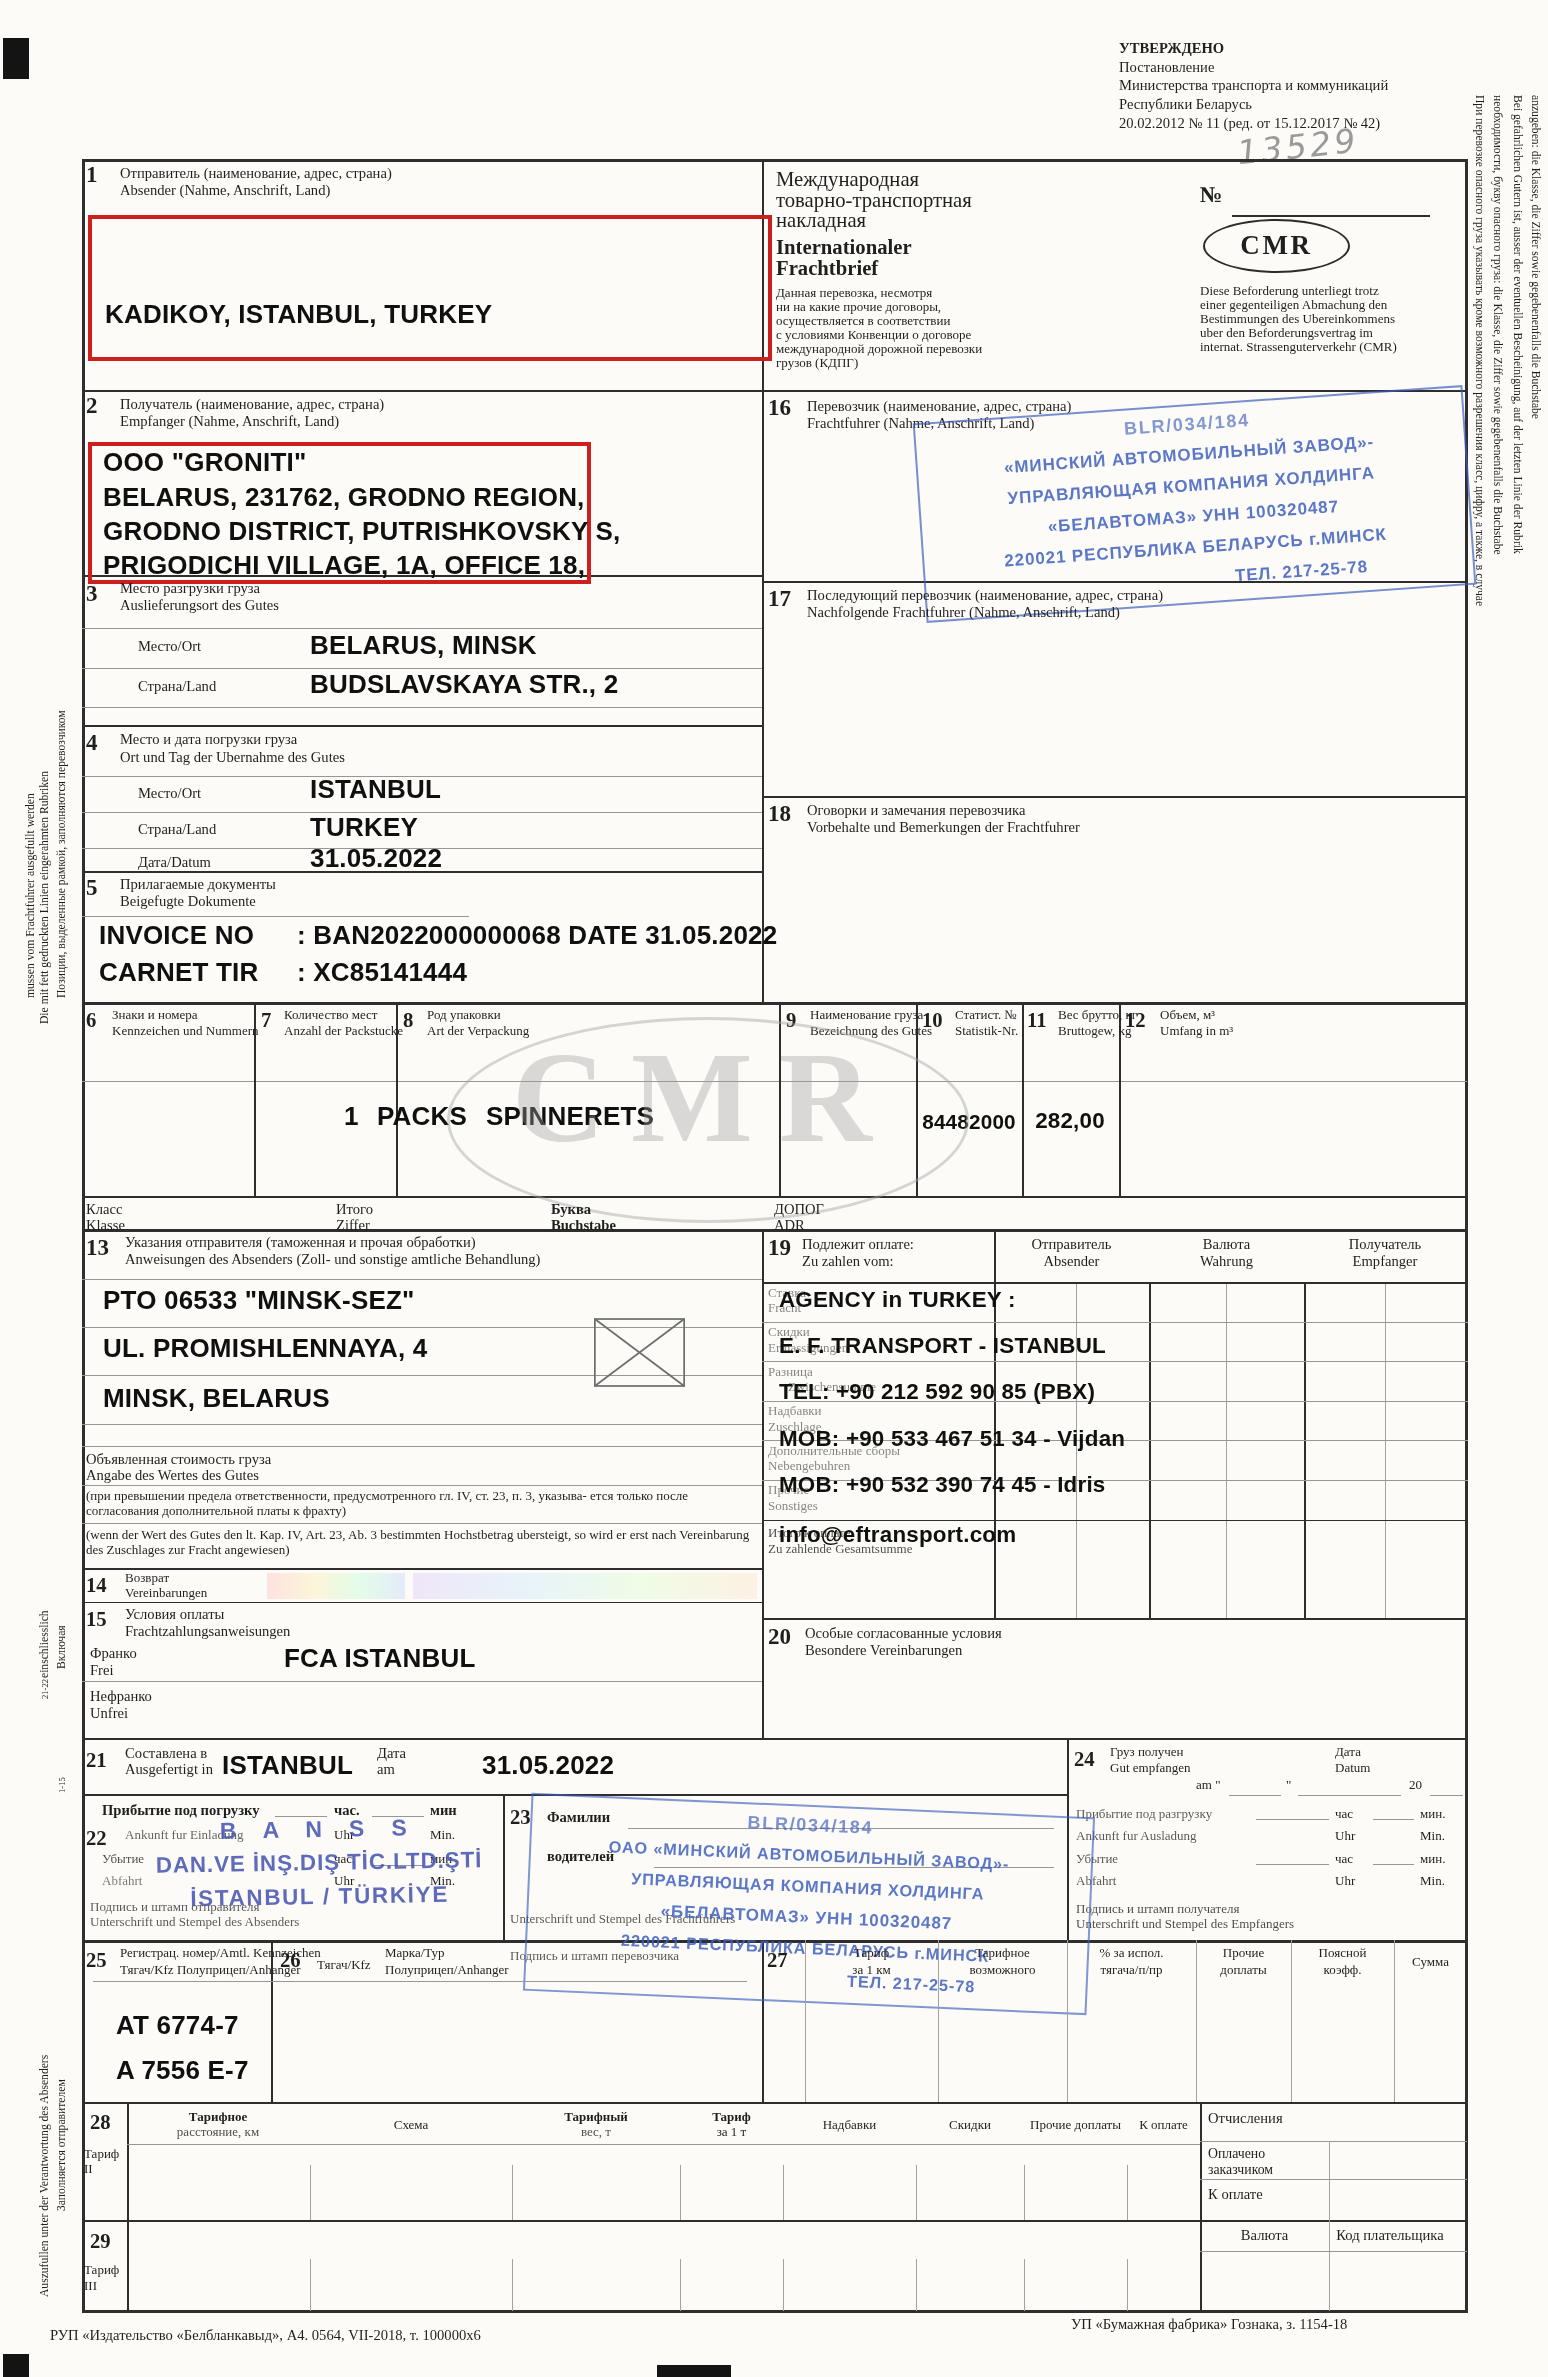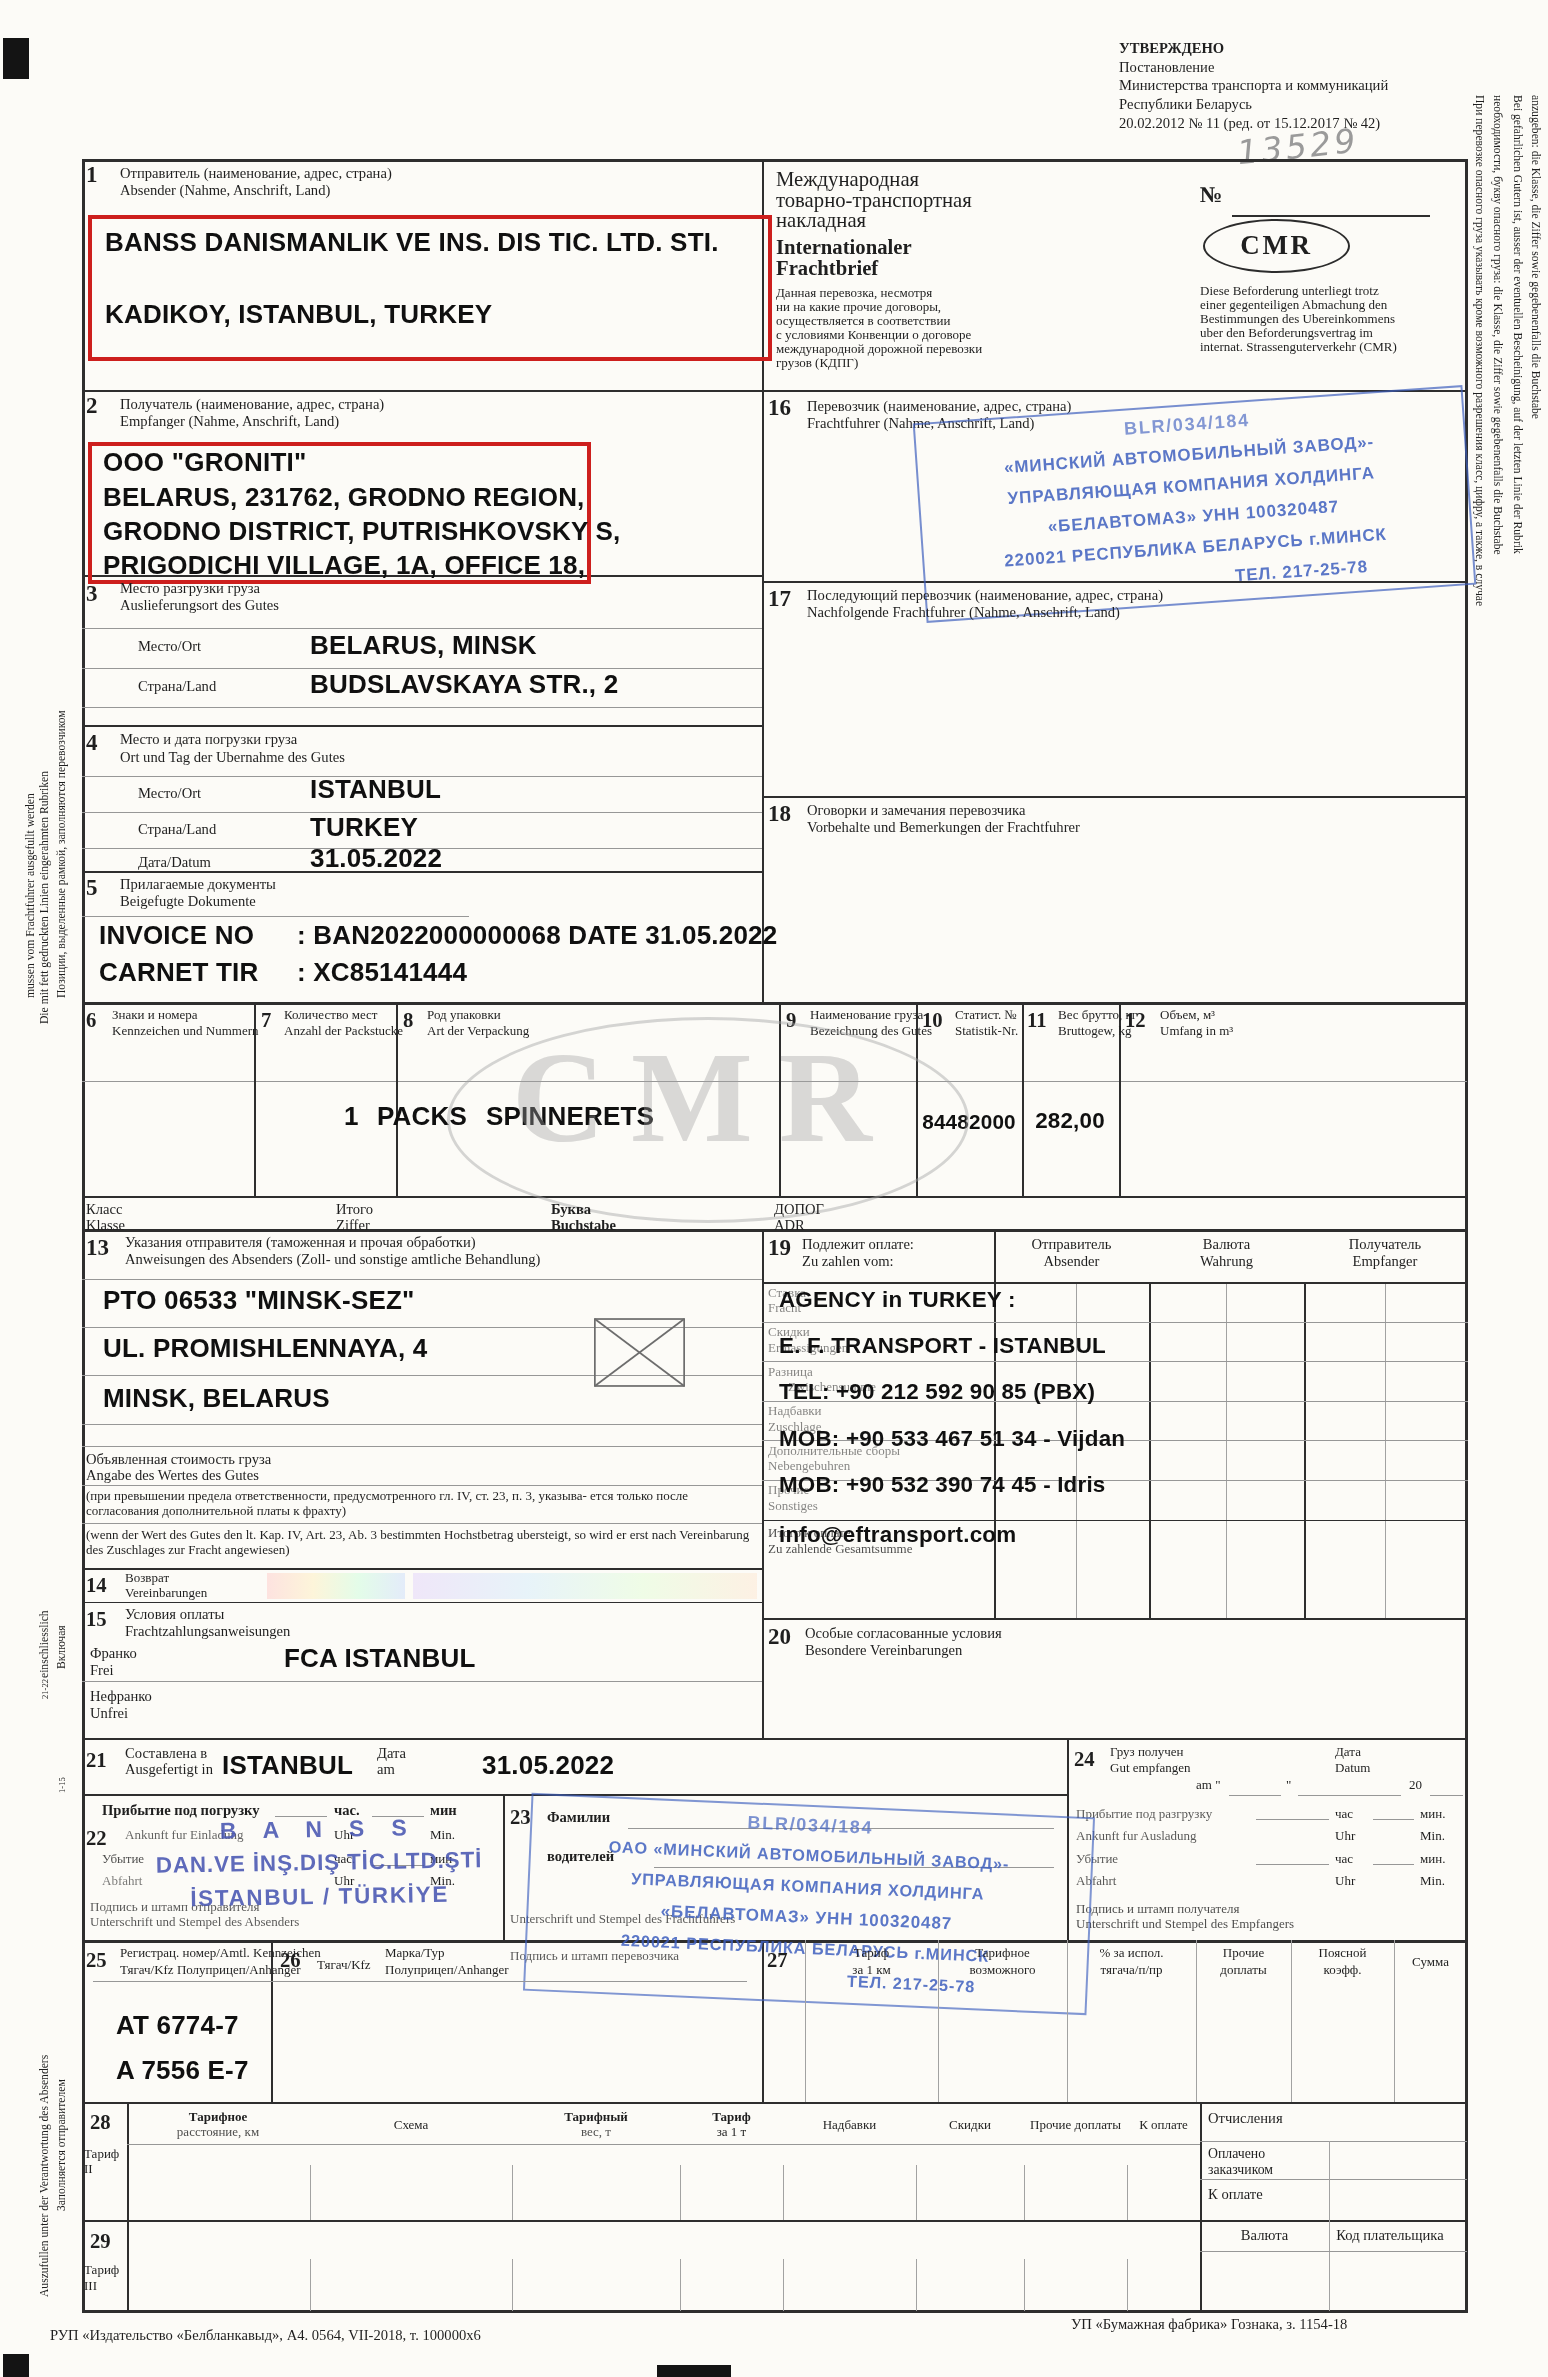--- a/index.html
+++ b/index.html
@@ -89,21 +89,20 @@
   <div class="vl f13" style="left:38px;top:1764px;height:533px">Auszufullen unter der Verantwortung des Absenders</div>
   <div class="vr f13" style="left:1473px;top:95px;height:1119px">При перевозке опасного груза указывать кроме возможного разрешения класс, цифру, а также, в случае</div>
   <div class="vr f13" style="left:1491px;top:95px;height:1119px">необходимости, букву опасного груза: die Klasse, die Ziffer sowie gegebenenfalls die Buchstabe</div>
   <div class="vr f13" style="left:1511px;top:95px;height:1119px">Bei gefahrlichen Gutern ist, ausser der eventuellen Bescheinigung, auf der letzten Linie der Rubrik</div>
   <div class="vr f13" style="left:1529px;top:95px;height:1119px">anzugeben: die Klasse, die Ziffer sowie gegebenenfalls die Buchstabe</div>
 
   <div class="num" style="left:86px;top:163px">1</div>
   <div class="fl" style="left:120px;top:165px">Отправитель (наименование, адрес, страна)</div>
   <div class="fl" style="left:120px;top:182px">Absender (Nahme, Anschrift, Land)</div>
   <div class="redbox" style="left:88px;top:215px;width:676px;height:138px"></div>
-  <div class="typed" style="left:105px;top:229px">BANSS DANISMANLIK VE INS. DIS TIC. LTD. STI.</div>
   <div class="typed" style="left:105px;top:301px">KADIKOY, ISTANBUL, TURKEY</div>
 
   <div class="abs" style="left:776px;top:169px;font-size:20.7px;line-height:20.7px;font-weight:normal">
     <div>Международная</div>
     <div>товарно-транспортная</div>
     <div>накладная</div>
   </div>
   <div class="abs" style="left:776px;top:237px;font-size:20.7px;line-height:20.7px;font-weight:bold">
     <div>Internationaler</div>
     <div>Frachtbrief</div>

